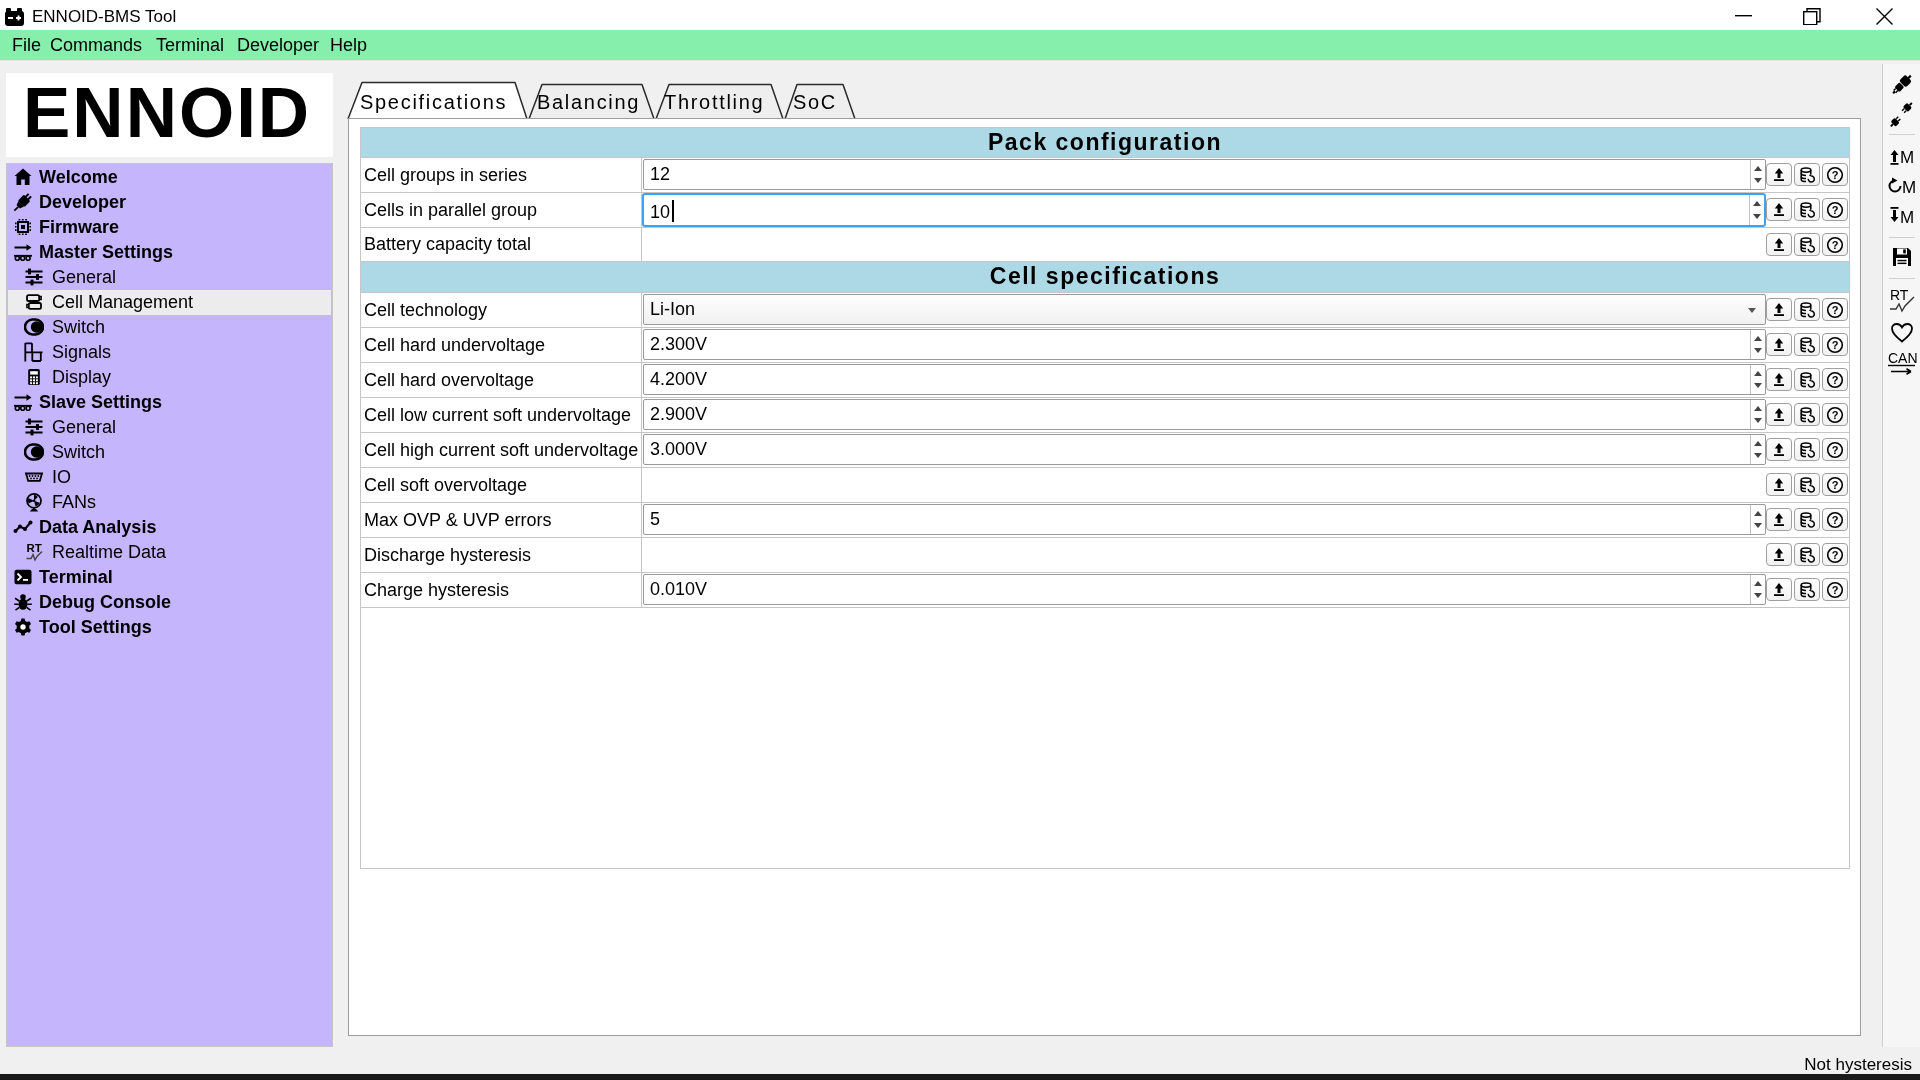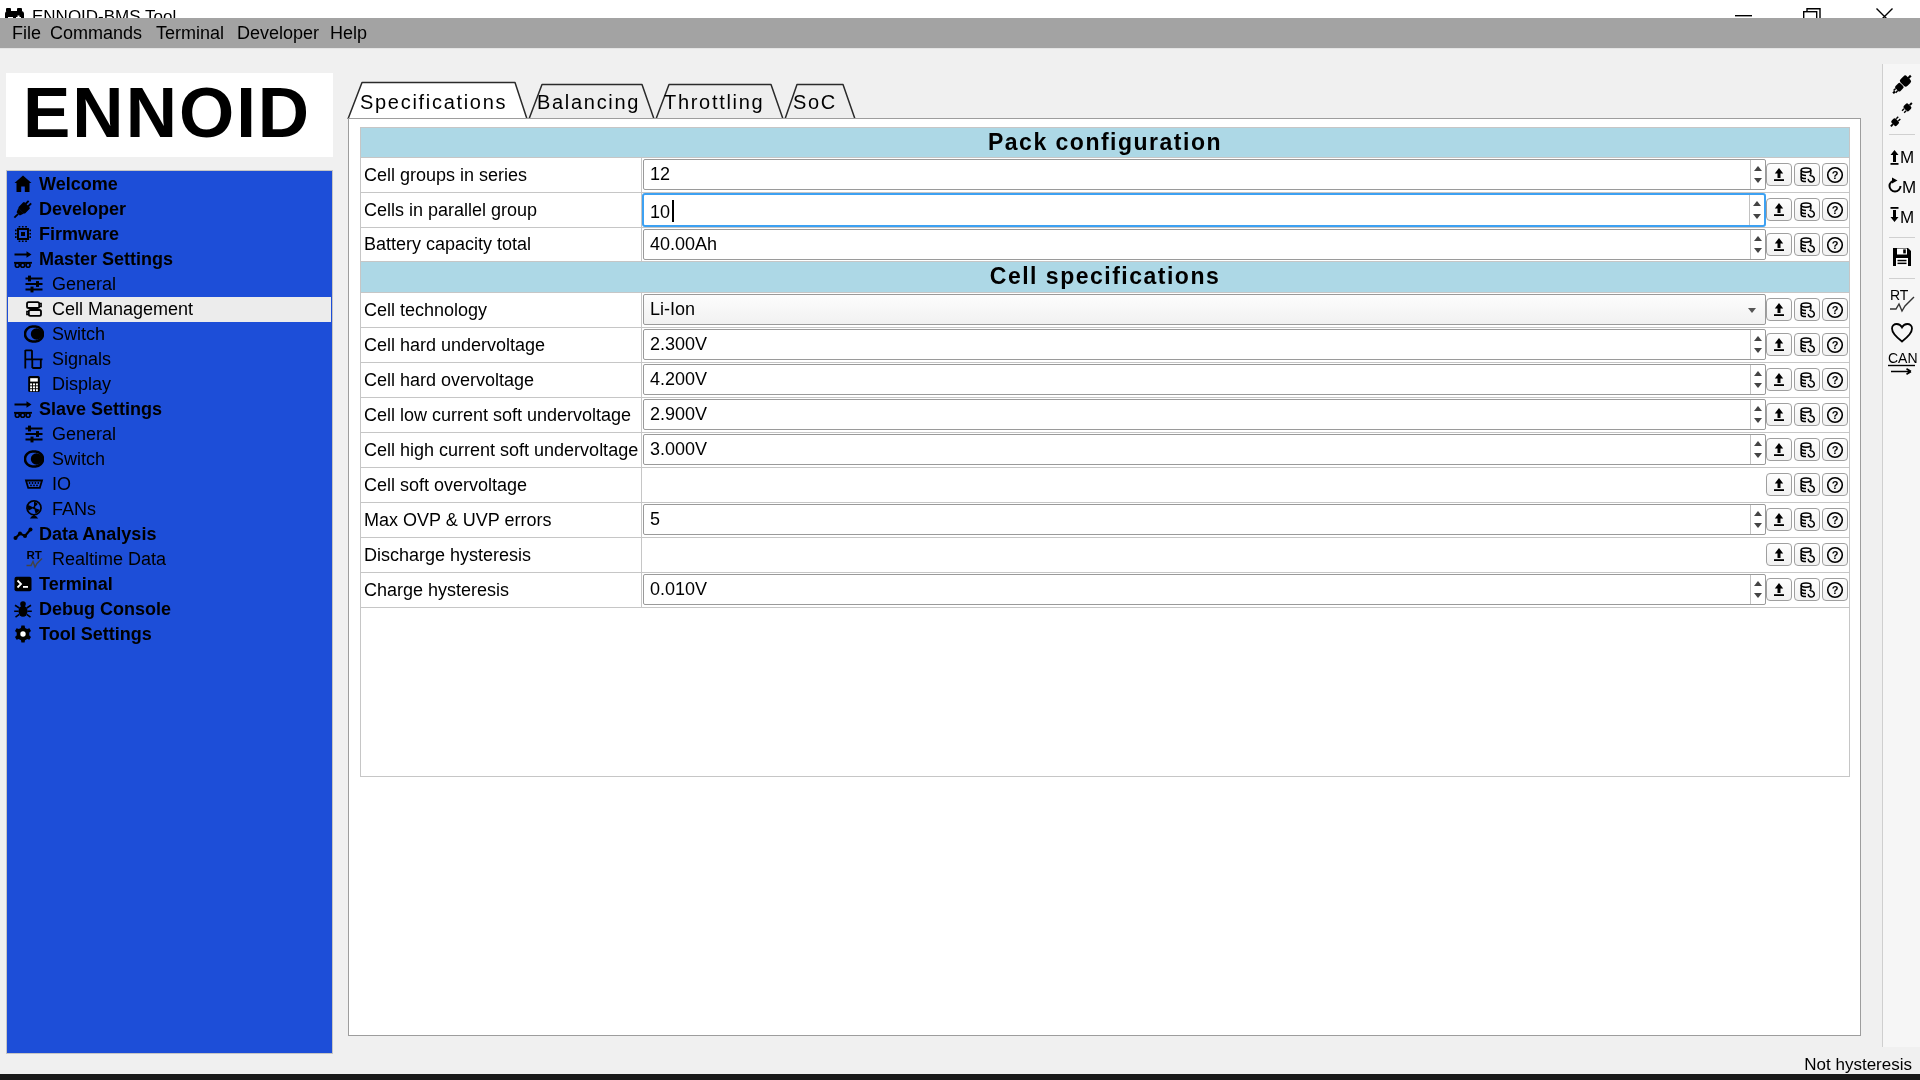--- a/index.html
+++ b/index.html
@@ -1,41 +1,41 @@
 <!DOCTYPE html>
 <html><head>
 <meta charset="utf-8">
 <style>
 * { margin:0; padding:0; box-sizing:border-box; }
 html,body { width:1920px; height:1080px; overflow:hidden; background:#f0f0f0;
   font-family:"Liberation Sans", sans-serif; color:#000; }
 .abs { position:absolute; }
 #titlebar { position:absolute; left:0; top:0; width:1920px; height:33px; background:#fff; }
 #apptitle { position:absolute; left:32px; top:7px; font-size:17px; line-height:20px; color:#000; }
-#menubar { position:absolute; left:0; top:18px; width:1920px; height:31px; background:#a3a3a3;
+#menubar { position:absolute; left:0; top:30px; width:1920px; height:31px; background:#86efac;
   border-bottom:1px solid #e4e4e4; font-size:18px; }
 #menubar span { position:absolute; top:5px; }
 #logobox { position:absolute; left:6px; top:73px; width:327px; height:84px; background:#fff; }
 #logotxt { position:absolute; left:17px; top:4px; font-weight:bold; font-size:71px; line-height:71px; letter-spacing:2px;
   white-space:nowrap; }
-#nav { position:absolute; left:6px; top:170px; width:327px; height:884px; background:#1d4ed8;
+#nav { position:absolute; left:6px; top:163px; width:327px; height:884px; background:#c4b5fd;
   border:1px solid #c5c5c5; }
 .nrow { position:absolute; left:1px; width:323px; height:25px; font-size:18px; line-height:25px; white-space:nowrap; }
 .nrow.b { font-weight:bold; }
 .nrow .txt1 { position:absolute; left:31px; top:0; }
 .nrow .txt2 { position:absolute; left:44px; top:0; }
 .nrow svg { position:absolute; top:2px; }
 .nrow .i1 { left:5px; }
 .nrow .i2 { left:16px; }
 .hl { background:#ececec; }
 #tabsvg { position:absolute; left:0; top:0; }
 .tabtxt { position:absolute; top:91px; font-size:20px; letter-spacing:1.7px; white-space:nowrap; }
 #pane { position:absolute; left:348px; top:118px; width:1513px; height:918px;
   background:#fff; border:1px solid #9d9d9d; }
-#innerframe { position:absolute; left:11px; top:8px; width:1490px; height:650px;
+#innerframe { position:absolute; left:11px; top:8px; width:1490px; height:742px;
   border:1px solid #c6c6c6; }
 .hdr { position:absolute; left:0px; width:1488px; height:31px; background:#add8e6;
   text-align:center; font-weight:bold; font-size:23px; letter-spacing:1.5px; border-bottom:1px solid #c6c6c6; }
 .rowline { position:absolute; left:0px; width:1488px; border-bottom:1px solid #c6c6c6; }
 .lbl { position:absolute; left:3px; font-size:18px; }
 .vline { position:absolute; left:280px; top:0; width:1px; height:100%; background:#c6c6c6; }
 .inputw { position:absolute; left:282px; top:1px; width:1123px; height:31px;
   border:1px solid #9a9a9a; border-radius:2px; background:#fff; }
 .inputw.combo { background:linear-gradient(#fdfdfd,#f1f1f1); }
 .inputw.focus { left:281px; top:0px; width:1124px; height:34px; border:2px solid #3da1f2; border-radius:3px; }
@@ -366,30 +366,20 @@
         <div class="btn" style="left:1461px">
           <svg width="17" height="17" viewBox="0 0 17 17">
             <circle cx="8.5" cy="8.5" r="7.3" fill="none" stroke="#000" stroke-width="1.6"></circle>
 <text x="8.5" y="12.4" text-anchor="middle" font-family="Liberation Sans" font-size="11" font-weight="bold" fill="#000">?</text>
           </svg>
         </div>
       </div>
 <div class="rowline" style="top:100px;height:34px">
         <div class="lbl" style="top:4px;line-height:25px">Battery capacity total</div>
         <div class="vline"></div>
-        <div class="inputw">
-          <div class="ival">40.00Ah</div>
-          <div class="spinsep"></div>
-          <svg class="sarr" style="top:6px" viewBox="0 0 8 5">
-            <path d="M4 0 L8 5 L0 5 Z" fill="#444"></path>
-          </svg>
-          <svg class="sarr" style="bottom:6px" viewBox="0 0 8 5">
-            <path d="M4 5 L8 0 L0 0 Z" fill="#444"></path>
-          </svg>
-        </div>
         <div class="btn" style="left:1405px">
           <svg width="16" height="16" viewBox="0 0 16 16">
             <path d="M8 1 L12.2 6.5 L9.5 6.5 L9.5 11 L6.5 11 L6.5 6.5 L3.8 6.5 Z" fill="#000"></path>
             <rect x="3" y="12.2" width="10" height="1.8" fill="#000"></rect>
           </svg>
         </div>
         <div class="btn" style="left:1433px">
           <svg width="17" height="17" viewBox="0 0 17 17">
             <g fill="none" stroke="#000" stroke-width="1.5">
 <ellipse cx="7.5" cy="3.6" rx="4.8" ry="2.1"></ellipse>

